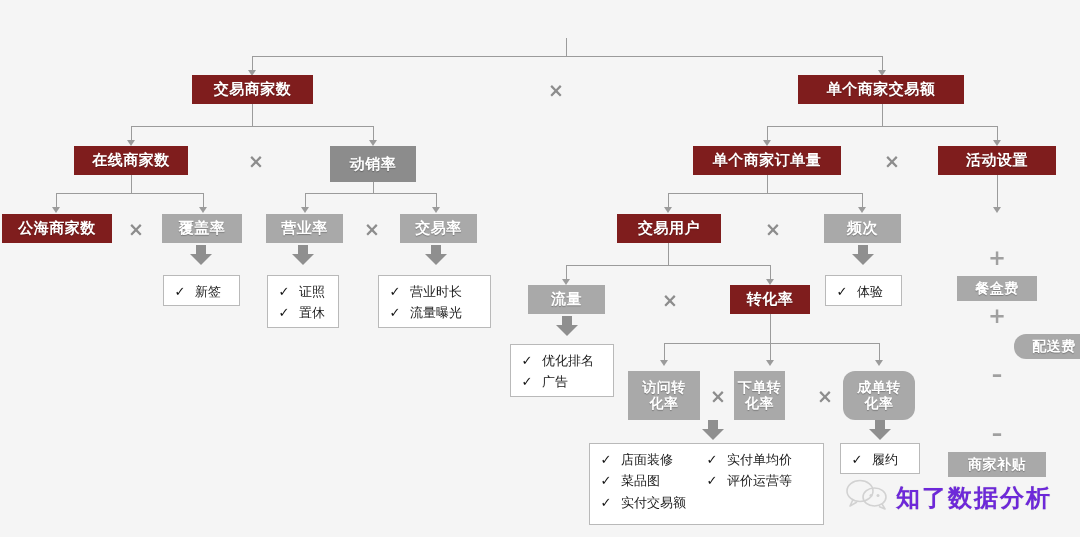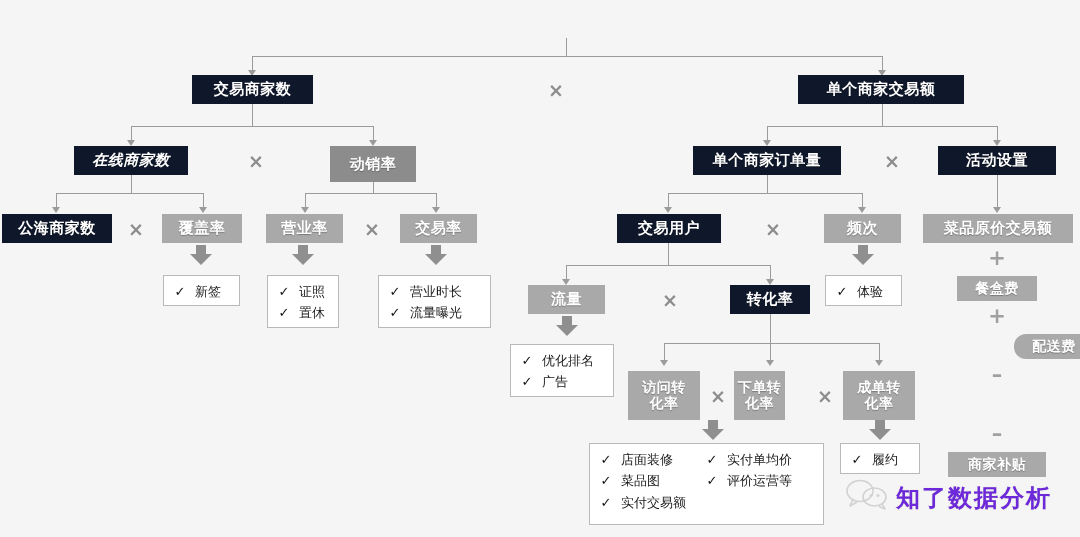--- a/index.html
+++ b/index.html
@@ -21,21 +21,21 @@
     text-align:center;
     color:#ffffff;
     font-weight:bold;
     letter-spacing:.5px;
     line-height:1.12;
     box-sizing:border-box;
     text-shadow:0 1px 1px rgba(0,0,0,.28);
     white-space:pre-line;
   }
   .t-root   {background:#3b3b3b;}
-  .t-dark   {background:#0f172a;}
+  .t-dark   {background:#7f1d1d;}
   .t-mid    {background:#8c8c8c;}
   .t-light  {background:#a9a9a9;}
 
   
   .panel{
     position:absolute;
     background:#ffffff;
     border:1px solid #b9b9b9;
     box-sizing:border-box;
     padding:5px 8px 5px 8px;
@@ -193,60 +193,59 @@
   <div class="fat" style="left:869px;top:420px;">
       <div class="stem"></div>
       <div class="head"></div>
     </div>
 
 
   <div class="node t-dark" style="left:192px;top:75px;width:121px;height:29px;font-size:15px;">交易商家数</div>
 
   <div class="node t-dark" style="left:798px;top:75px;width:166px;height:29px;font-size:15px;">单个商家交易额</div>
 
-  <div class="node t-dark" style="left:74px;top:146px;width:114px;height:29px;font-size:15px;font-style:italic;">在线商家数</div>
+  <div class="node t-dark" style="left:74px;top:146px;width:114px;height:29px;font-size:15px;">在线商家数</div>
 
   <div class="node t-mid" style="left:330px;top:146px;width:86px;height:36px;font-size:15px;">动销率</div>
 
   <div class="node t-dark" style="left:693px;top:146px;width:148px;height:29px;font-size:15px;">单个商家订单量</div>
 
   <div class="node t-dark" style="left:938px;top:146px;width:118px;height:29px;font-size:15px;">活动设置</div>
 
   <div class="node t-dark" style="left:2px;top:214px;width:110px;height:29px;font-size:15px;">公海商家数</div>
 
   <div class="node t-light" style="left:162px;top:214px;width:80px;height:29px;font-size:15px;">覆盖率</div>
 
   <div class="node t-light" style="left:266px;top:214px;width:77px;height:29px;font-size:15px;">营业率</div>
 
   <div class="node t-light" style="left:400px;top:214px;width:77px;height:29px;font-size:15px;">交易率</div>
 
   <div class="node t-dark" style="left:617px;top:214px;width:104px;height:29px;font-size:15px;">交易用户</div>
 
   <div class="node t-light" style="left:824px;top:214px;width:77px;height:29px;font-size:15px;">频次</div>
 
-  <div class="node t-light" style="left:923px;top:214px;width:150px;height:29px;font-size:15px;">菜品原价交易额</div>
 
   <div class="node t-light" style="left:528px;top:285px;width:77px;height:29px;font-size:15px;">流量</div>
 
   <div class="node t-dark" style="left:730px;top:285px;width:80px;height:29px;font-size:15px;">转化率</div>
 
   <div class="node t-light" style="left:957px;top:276px;width:80px;height:25px;font-size:14px;">餐盒费</div>
 
   <div class="node t-light" style="left:1014px;top:334px;width:80px;height:25px;font-size:14px;border-radius:12px;">配送费</div>
 
 
   <div class="node t-light" style="left:948px;top:452px;width:98px;height:25px;font-size:14px;">商家补贴</div>
 
   <div class="node t-light" style="left:628px;top:371px;width:72px;height:49px;font-size:14px;">访问转
 化率</div>
 
   <div class="node t-light" style="left:734px;top:371px;width:51px;height:49px;font-size:14px;">下单转
 化率</div>
 
-  <div class="node t-light" style="left:843px;top:371px;width:72px;height:49px;font-size:14px;">成单转
+  <div class="node t-light" style="left:843px;top:371px;width:72px;height:49px;font-size:14px;border-radius:12px;">成单转
 化率</div>
 
   <div class="op x" style="left:546px;top:80px;width:20px;height:20px;">×</div>
   <div class="op x" style="left:246px;top:151px;width:20px;height:20px;">×</div>
   <div class="op x" style="left:882px;top:151px;width:20px;height:20px;">×</div>
   <div class="op x" style="left:126px;top:219px;width:20px;height:20px;">×</div>
   <div class="op x" style="left:362px;top:219px;width:20px;height:20px;">×</div>
   <div class="op x" style="left:763px;top:219px;width:20px;height:20px;">×</div>
   <div class="op x" style="left:660px;top:290px;width:20px;height:20px;">×</div>
   <div class="op x" style="left:708px;top:386px;width:20px;height:20px;">×</div>

